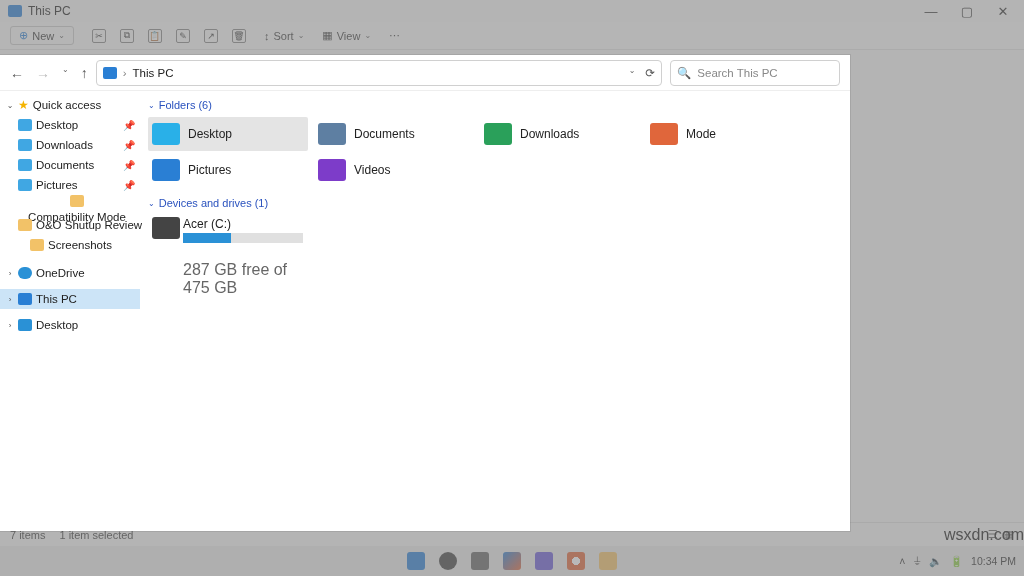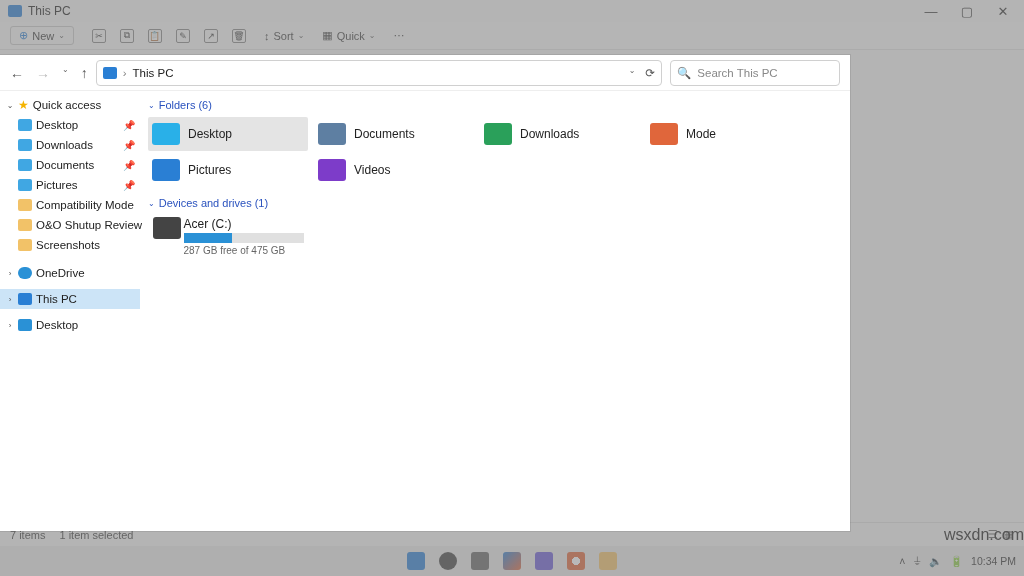--- a/index.html
+++ b/index.html
@@ -36,24 +36,24 @@
   .sbrow.active { background:#cce4f7; }
   .sbicon { width:14px; height:12px; border-radius:2px; flex-shrink:0; }
   .pin { margin-left:auto; color:#777; font-size:10px; }
   .star { color:#f5b400; font-size:12px; }
   .grouphdr { color:#2a52be; font-size:11px; display:flex; align-items:center; gap:4px; margin:4px 0 6px 0; }
   .grouphdr .chev { color:#2a52be; }
   .grid { display:flex; flex-wrap:wrap; gap:2px 6px; }
   .item { width:160px; height:34px; display:flex; align-items:center; gap:8px; padding:2px 4px; border-radius:2px; }
   .item.sel { background:#e4e4e4; }
   .bigicon { width:28px; height:22px; border-radius:3px; flex-shrink:0; display:flex; align-items:center; justify-content:center; color:#fff; font-size:11px; font-weight:bold; }
-  .drive { width:160px; display:flex; gap:3px; padding:2px 4px;justify-content:center; }
+  .drive { width:160px; display:flex; gap:3px; padding:2px 4px; }
   .drivebar { width:120px; height:10px; background:#e0e0e0; margin-top:2px; }
   .drivefill { height:100%; background:#2a91d6; }
-  .drivetxt { font-size:10px; color:#666; margin-top:2px; }
+  .drivetxt { font-size:16px; color:#666; margin-top:18px; }
 
   
   .statusbar { height:24px; border-top:1px solid #ddd; display:flex; align-items:center; padding:0 10px; gap:12px; font-size:11px; color:#444; background:#f3f3f3; justify-content:space-between;}
   .statusbar .right { display:flex; gap:6px; color:#666; }
 
   
   .taskbar { position:absolute; bottom:0; left:0; right:0; height:30px; background:#e9e9e9; display:flex; align-items:center; justify-content:center; }
   .taskicons { display:flex; gap:14px; }
   .taskicons div { width:18px; height:18px; background:#666; border-radius:3px; }
   .tray { position:absolute; right:8px; display:flex; align-items:center; gap:8px; font-size:10.5px; color:#333; }
@@ -90,21 +90,21 @@
     </div>
     <div class="tbgrp">
       <span class="tbicon">✂</span>
       <span class="tbicon">⧉</span>
       <span class="tbicon">📋</span>
       <span class="tbicon">✎</span>
       <span class="tbicon">↗</span>
       <span class="tbicon">🗑</span>
     </div>
     <div class="tbbtn">↕ <span>Sort</span> <span class="chev">⌄</span></div>
-    <div class="tbbtn">▦ <span>Quick</span> <span class="chev">⌄</span></div>
+    <div class="tbbtn">▦ <span>View</span> <span class="chev">⌄</span></div>
     <div class="tbbtn">⋯</div>
   </div>
 
   <div class="addrrow"></div>
   <div class="body"></div>
 
   <div class="statusbar">
     <div style="display:flex;gap:14px">
       <span>7 items</span>
       <span>1 item selected</span>
@@ -181,29 +181,29 @@
           <div class="sbrow" style="padding-left: 18px;">
             <span class="sbicon" style="background:#40a7e3"></span>
             <span>Documents</span>
             <span class="pin">📌</span>
           </div>
           <div class="sbrow" style="padding-left: 18px;">
             <span class="sbicon" style="background:#40a7e3"></span>
             <span>Pictures</span>
             <span class="pin">📌</span>
           </div>
-          <div class="sbrow" style="padding-left: 18px;">
+          <div class="sbrow" style="padding-left: 18px; flex-direction: column;">
             <span class="sbicon" style="background:#f2c268"></span>
             <span>Compatibility Mode</span>
           </div>
           <div class="sbrow" style="padding-left: 18px;">
             <span class="sbicon" style="background:#f2c268"></span>
             <span>O&amp;O Shutup Review</span>
           </div>
-          <div class="sbrow" style="padding-left: 18px;">
+          <div class="sbrow" style="padding-left: 30px;">
             <span class="sbicon" style="background:#f2c268"></span>
             <span>Screenshots</span>
           </div>
         </div>
       <div style="height:8px"></div>
       <div class="sbrow">
         <span class="exp">›</span>
           <span class="sbicon" style="background:#2a91d6;border-radius:6px"></span>
         <span>OneDrive</span>
       </div>

